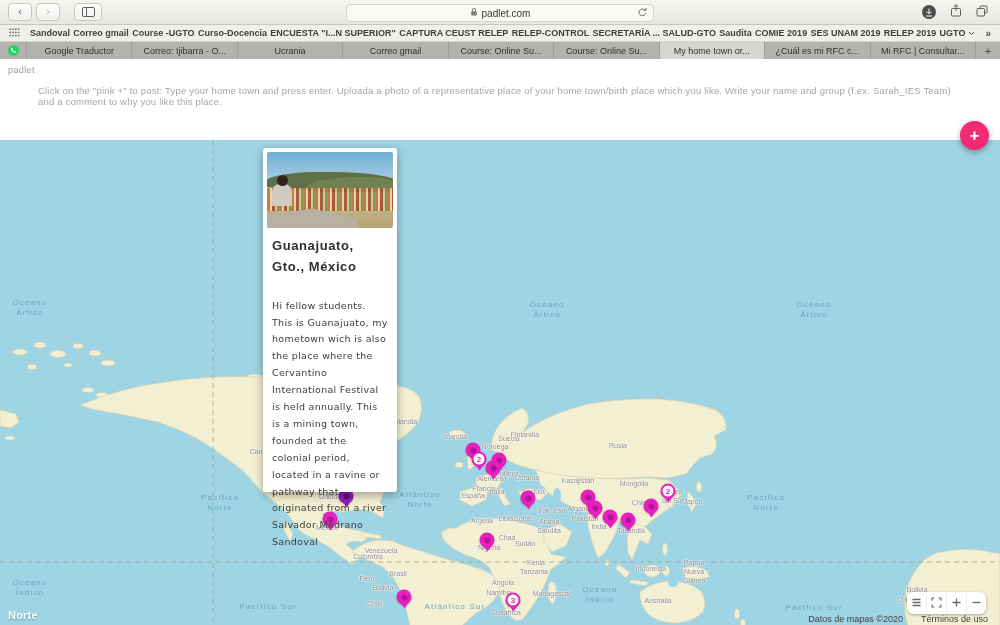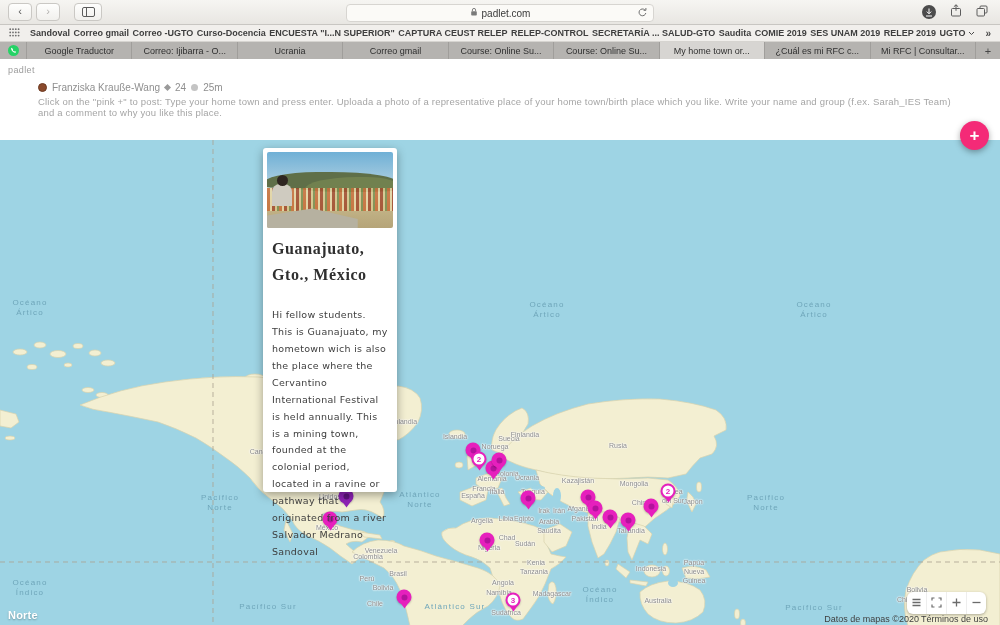--- a/index.html
+++ b/index.html
@@ -88,31 +88,31 @@
   .mtns{position:absolute;left:-6px;right:-6px;top:26%;height:24%;background:#5f6f48;
         border-radius:45% 55% 40% 60%/80% 70% 20% 30%}
   .mtns2{position:absolute;left:30%;right:-8px;top:33%;height:20%;background:#71814f;
         border-radius:60% 40% 50% 50%/90% 80% 20% 20%}
   .city{position:absolute;left:0;right:0;top:48%;height:30%;opacity:.85;filter:blur(.4px);
         background:repeating-linear-gradient(90deg,#c96f3a 0 3px,#e8d9a8 3px 5px,#a34b2e 5px 8px,#d9c98f 8px 10px,#7a8f4f 10px 12px)}
   .ledge{position:absolute;left:0;bottom:0;width:72%;height:30%;background:#b6b1a0;
          clip-path:polygon(0 45%,50% 15%,100% 60%,100% 100%,0 100%)}
   .person-head{position:absolute;left:10px;top:30%;width:11px;height:11px;border-radius:50%;background:#2e2520}
   .person-body{position:absolute;left:5px;top:42%;width:20px;height:22px;border-radius:8px 8px 0 0;background:#cfcbc0}
-  #card-title{font-weight:700;font-size:16px;color:#2f2f2f;letter-spacing:.6px;line-height:1.6;margin:8px 5px 2px;
-              font-family:Liberation Serif, serif}
+  #card-title{font-weight:700;font-size:13px;color:#2f2f2f;letter-spacing:.6px;line-height:1.6;margin:8px 5px 2px;
+              font-family:Liberation Sans, sans-serif}
   #card-body{font-size:9.5px;color:#3d3d3d;letter-spacing:.3px;line-height:1.78;margin:20px 5px;
              font-family:"DejaVu Sans",sans-serif}
 
   
   #map-controls{position:absolute;right:14px;bottom:11px;height:22px;background:#fff;border-radius:6px;
                 box-shadow:0 1px 3px rgba(0,0,0,.3);display:flex;align-items:center;z-index:15}
   .mc-btn{width:19px;height:22px;display:flex;align-items:center;justify-content:center}
   .mc-btn + .mc-btn{border-left:1px solid #eee}
-  #attr{position:absolute;right:12px;bottom:1px;font-size:9px;color:#3f3f3f;display:flex;gap:2px;z-index:15}
+  #attr{position:absolute;right:12px;bottom:1px;font-size:9px;color:#3f3f3f;display:flex;gap:18px;z-index:15}
   #glogo{position:absolute;left:8px;bottom:4px;color:#fff;font-size:11px;font-weight:700;letter-spacing:.2px;
          text-shadow:0 1px 2px rgba(0,0,0,.3);z-index:15}
 </style>
 </head>
 <body>
 
 <div id="toolbar">
   <div class="navbtn">‹</div>
   <div class="navbtn fwd">›</div>
   <div class="sidebtn">
@@ -174,21 +174,21 @@
       <circle cx="1.2" cy="7.6" r="0.9"></circle>
           <circle cx="4" cy="7.6" r="0.9"></circle>
           <circle cx="6.8" cy="7.6" r="0.9"></circle>
           <circle cx="9.6" cy="7.6" r="0.9"></circle>
         </g>
     </svg>
   </span>
   <div id="bm-items">
       <span class="bm">Sandoval</span>
       <span class="bm">Correo gmail</span>
-      <span class="bm">Correo -UGTO</span>
+      <span class="bm">Course -UGTO</span>
       <span class="bm">Curso-Docencia</span>
       <span class="bm">ENCUESTA "I...N SUPERIOR"</span>
       <span class="bm">CAPTURA CEUST RELEP</span>
       <span class="bm">RELEP-CONTROL</span>
       <span class="bm">SECRETARÍA ... SALUD-GTO</span>
       <span class="bm">Saudita</span>
       <span class="bm">COMIE 2019</span>
       <span class="bm">SES UNAM 2019</span>
       <span class="bm">RELEP 2019</span>
       <span class="bm">UGTO<span class="chev">
@@ -218,28 +218,20 @@
       <div class="tab active">My home town or...</div>
       <div class="tab">¿Cuál es mi RFC c...</div>
       <div class="tab">Mi RFC | Consultar...</div>
     </div>
   <div id="newtab">+</div>
 </div>
 
 <div id="pheader">
   <div id="plogo">padlet</div>
   <div id="board">
-    <div id="author-row">
-      <span class="avatar"></span>
-      <span>Franziska Krauße-Wang</span>
-      <span class="diamond"></span>
-      <span>24</span>
-      <span class="gdot"></span>
-      <span>25m</span>
-    </div>
     <div id="board-desc">Click on the "pink +" to post: Type your home town and press enter. Uploada a photo of a representative place of your home town/birth place which you like. Write your name and group (f.ex. Sarah_IES Team) and a comment to why you like this place.</div>
   </div>
 </div>
 
 <div id="fab">+</div>
 
 <div id="map">
   <svg id="world" width="1000" height="485" viewBox="0 0 1000 485" preserveAspectRatio="none">
     <g fill="#f3efd2" stroke="#d9d2ae" stroke-width="0.7" stroke-linejoin="round">
       <ellipse cx="20" cy="212" rx="7" ry="3"></ellipse>

